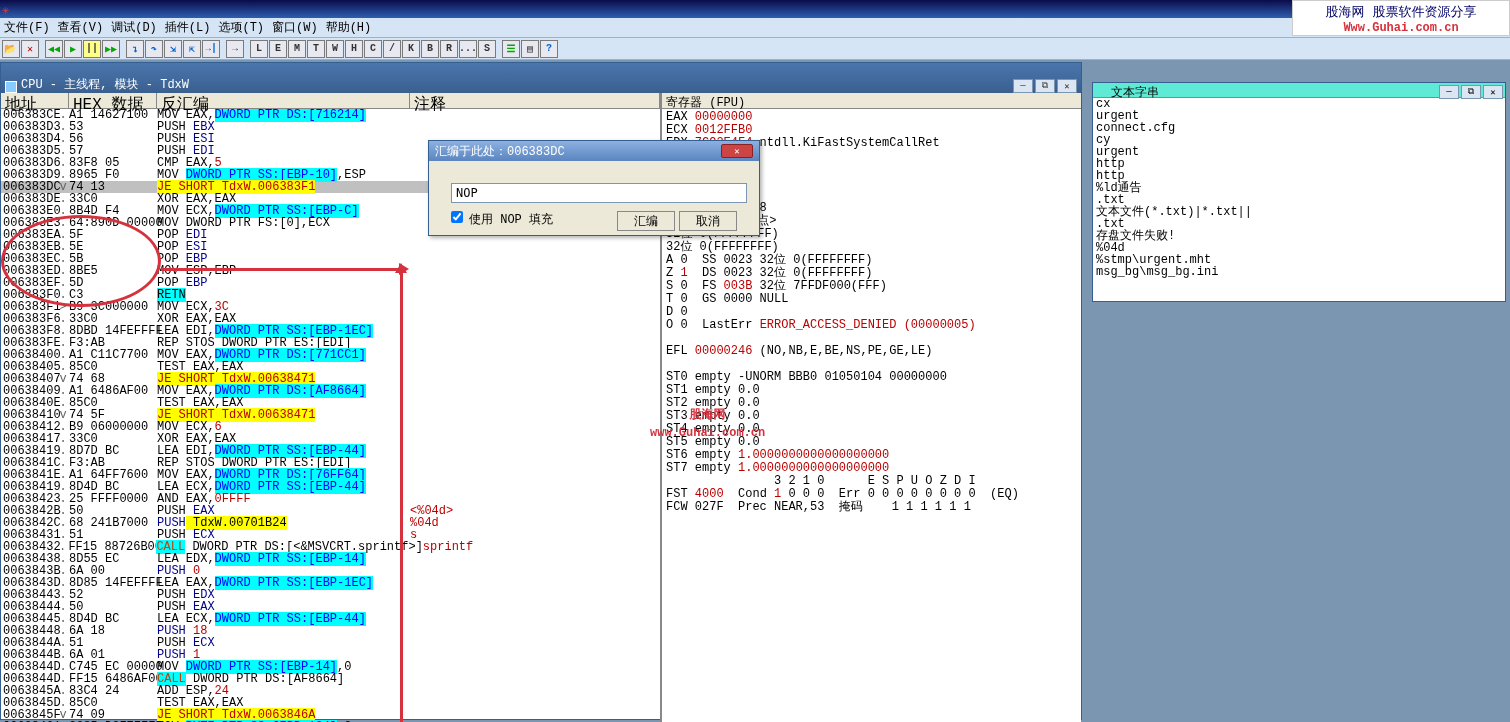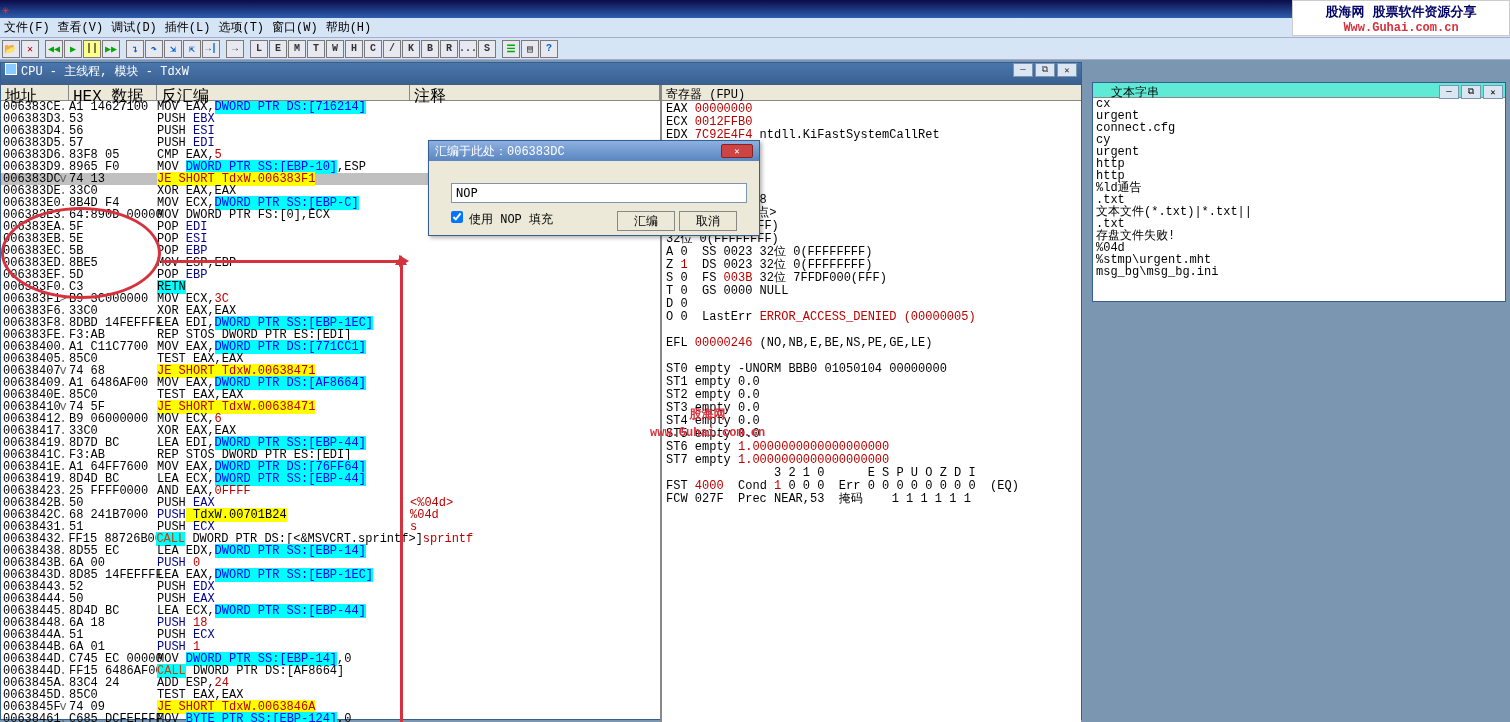--- a/index.html
+++ b/index.html
@@ -6,21 +6,21 @@
 body{background:#fff;width:1510px;height:722px;overflow:hidden;position:relative}
 .titlebar{height:18px;background:linear-gradient(#0b0b4b,#2e5fad);color:#fff;display:flex;align-items:center;padding:0 2px}
 .titlebar .x{width:12px;height:12px;color:#f33;font-weight:bold;margin-right:4px}
 .menubar{height:20px;background:#d6e5f5;display:flex;align-items:center;padding:0 4px;gap:8px;border-bottom:1px solid #aac}
 .menubar span{cursor:default}
 .toolbar{height:22px;background:#d6e5f5;display:flex;align-items:center;padding:1px 2px;gap:1px;border-bottom:1px solid #aac}
 .tb-btn{width:18px;height:18px;border:1px solid #7a7a7a;background:#e8e8f0;display:flex;align-items:center;justify-content:center;font-size:10px;font-weight:bold;color:#333}
 .tb-sep{width:4px}
 .workspace{position:absolute;top:60px;left:0;right:0;bottom:0;background:#7a96b0}
 .cpu-win{position:absolute;left:0;top:2px;width:1082px;height:658px;background:#fff;border:1px solid #365f91}
-.win-title{height:22px;background:linear-gradient(#4a76ad,#3a5f8f);color:#fff;display:flex;align-items:flex-start;padding:0 4px;font-size:11px}
+.win-title{height:30px;background:linear-gradient(#4a76ad,#3a5f8f);color:#fff;display:flex;align-items:flex-end;padding:0 4px;font-size:11px}
 .win-title .ico{width:12px;height:12px;background:#8cf;margin-right:4px;display:inline-block;border:1px solid #fff}
 .win-ctrls{margin-left:auto;display:flex;gap:2px}
 .win-ctrls span{width:20px;height:14px;background:#dce6f2;border:1px solid #7a96b0;display:flex;align-items:center;justify-content:center;font-size:9px;color:#333}
 .cpu-body{display:flex;height:calc(100% - 18px)}
 .disasm-panel{width:660px;border-right:1px solid #888;display:flex;flex-direction:column;position:relative}
 .col-hdr{height:16px;background:#ece9d8;border-bottom:1px solid #888;display:flex}
 .col-hdr span{border-right:1px solid #888;padding:1px 4px;font-size:16px}
 .disasm-rows{flex:1;overflow:hidden;position:relative}
 .row{display:flex;height:12px;line-height:12px;white-space:pre}
 .c-addr{width:56px;padding-left:2px;color:#000}
@@ -46,21 +46,21 @@
 .dlg-title{height:20px;background:linear-gradient(#8cb0e0,#5a85c0);color:#fff;display:flex;align-items:center;padding:0 6px;font-size:11px}
 .dlg-title .close{margin-left:auto;width:32px;height:14px;background:#c44;border:1px solid #822;color:#fff;display:flex;align-items:center;justify-content:center;font-size:9px;border-radius:2px}
 .dlg-body{padding:22px}
 .dlg-input{width:296px;height:20px;border:1px solid #7a96b0;background:#fff;padding:2px 4px;font-family:Fixedsys,monospace}
 .dlg-row{display:flex;align-items:flex-start;margin-top:8px;gap:6px}
 .dlg-chk{width:12px;height:12px}
 .dlg-btns{margin-left:auto;display:flex;gap:4px}
 .dlg-btn{width:58px;height:20px;background:#ece9d8;border:1px solid #888;display:flex;align-items:center;justify-content:center}
 .watermark{position:absolute;left:650px;top:346px;color:#d5323e;font-family:serif;font-weight:bold;z-index:5;text-align:center;line-height:18px;font-size:15px}
 .logo{position:absolute;right:0;top:0;width:218px;height:36px;background:#fff;border:1px solid #ccc;text-align:center;font-family:Arial,sans-serif;z-index:200}
-.logo .l1{color:#006;font-size:13px;font-weight:bold;margin-top:2px}
+.logo .l1{color:#006;font-size:13px;font-weight:normal;margin-top:2px}
 .logo .l2{color:#d5323e;font-size:12px;font-weight:bold}
 .strings-ctrl{position:absolute;right:2px;top:2px;display:flex;gap:2px}
 .strings-ctrl span{width:20px;height:14px;background:#dce6f2;border:1px solid #7a96b0;display:flex;align-items:center;justify-content:center;font-size:9px}
 .tb-g{color:#0a0}.tb-r{color:#b00}.tb-b{color:#06c}.tb-y{background:#ff8}
 .ellipse{position:absolute;left:0px;top:122px;width:160px;height:92px;border:3px solid #d5323e;border-radius:50%;z-index:50;pointer-events:none}
 .arrow1{position:absolute;left:160px;top:175px;width:240px;height:3px;background:#d5323e;z-index:50}
 .arrow1:after{content:'';position:absolute;right:-8px;top:-5px;border-left:10px solid #d5323e;border-top:6px solid transparent;border-bottom:6px solid transparent}
 .arrow2{position:absolute;left:399px;top:178px;width:3px;height:520px;background:#d5323e;z-index:50}
 .arrow2:before{content:'';position:absolute;left:-5px;top:-8px;border-bottom:10px solid #d5323e;border-left:6px solid transparent;border-right:6px solid transparent}
 </style>

